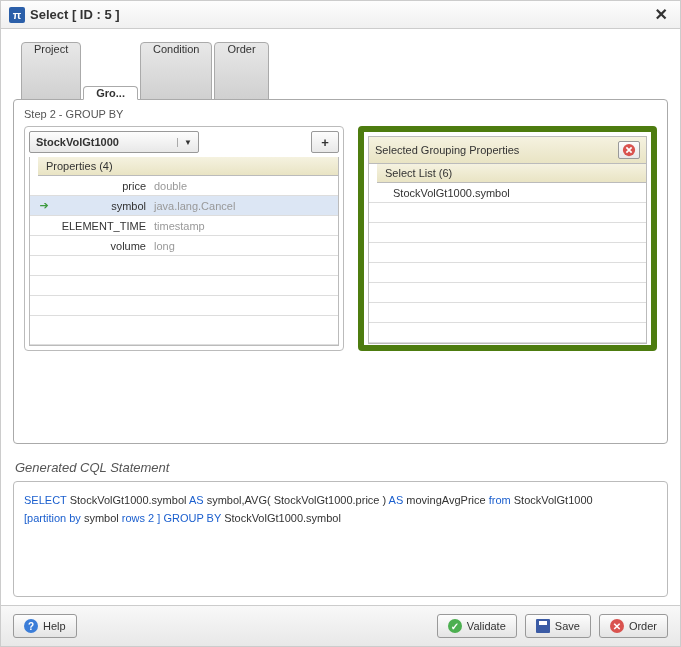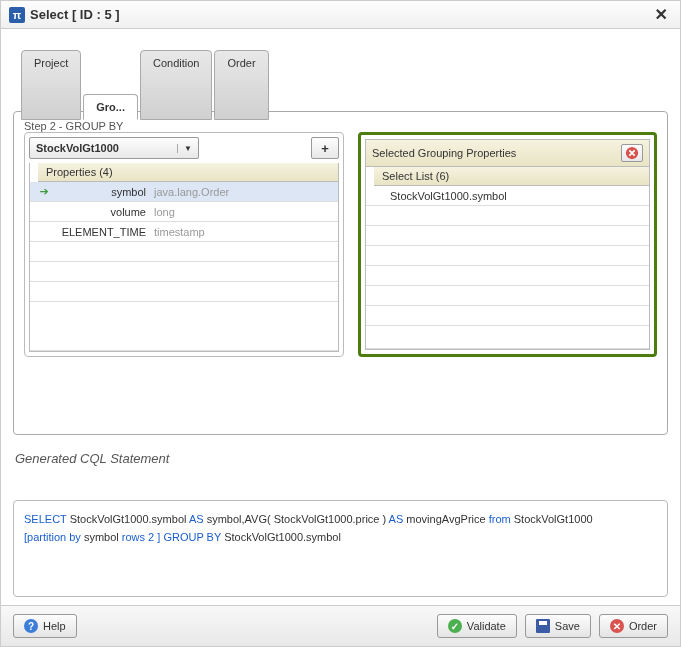--- a/index.html
+++ b/index.html
@@ -9,31 +9,31 @@
   
   .title-bar { display: flex; align-items: center; justify-content: space-between; padding: 4px 8px; background: linear-gradient(#fdfdfd, #f0f0f0); border-bottom: 1px solid #ccc; }
   .title-left { display: flex; align-items: center; gap: 5px; }
   .pi-icon { width: 16px; height: 16px; background: #2b5fa9; color: #fff; font-size: 11px; font-weight: bold; display: flex; align-items: center; justify-content: center; border-radius: 2px; }
   .title-text { font-weight: bold; font-size: 13px; }
   .close-x { font-size: 16px; font-weight: bold; cursor: pointer; padding: 0 4px; color: #333; }
   
   .content-area { flex: 1; padding: 12px 12px 8px 12px; display: flex; flex-direction: column; }
   
   .tabs { display: flex; margin-left: 8px; }
-  .tab { padding: 6px 12px; border: 1px solid #aaa; background: linear-gradient(#e8e8e8, #d0d0d0); border-radius: 4px 4px 0 0; margin-right: 2px; cursor: pointer; font-size: 11px; position: relative; top: 9px; }
+  .tab { padding: 0 12px; border: 1px solid #aaa; background: linear-gradient(#e8e8e8, #d0d0d0); border-radius: 4px 4px 0 0; margin-right: 2px; cursor: pointer; font-size: 11px; position: relative; top: 1px; }
   .tab.active { background: #fff; border-bottom: 1px solid #fff; font-weight: bold; z-index: 2; margin-top: 44px; }
   
   .tab-content { flex: 1; border: 1px solid #aaa; border-radius: 4px; padding: 8px 10px; display: flex; flex-direction: column; background: #fff; }
   
-  .step-label { font-size: 11px; color: #555; }
+  .step-label { font-size: 11px; margin-bottom: 6px; color: #555; }
   
   .panels { display: flex; gap: 14px; height: 225px; }
   
   .panel-left { width: 320px; display: flex; flex-direction: column; border: 1px solid #bbb; border-radius: 4px; padding: 4px; background: #fff; }
-  .panel-right { flex: 1; display: flex; flex-direction: column; border: 3px solid #4d7c0f; border-radius: 4px; padding: 4px; background: #fff; }
+  .panel-right { flex: 1; display: flex; flex-direction: column; border: 6px solid #4d7c0f; border-radius: 4px; padding: 4px; background: #fff; }
   
   .dropdown-row { display: flex; gap: 6px; margin-bottom: 4px; }
   .dropdown { flex: 1; max-width: 170px; border: 1px solid #999; background: linear-gradient(#fdfdfd,#e8e8e8); padding: 4px 6px; display: flex; justify-content: space-between; align-items: center; cursor: pointer; font-weight: bold; font-size: 11px; border-radius: 2px; }
   .dropdown-arrow { font-size: 8px; border-left: 1px solid #aaa; padding-left: 6px; }
   .add-btn { width: 28px; border: 1px solid #999; background: linear-gradient(#fdfdfd,#e8e8e8); display: flex; align-items: center; justify-content: center; font-size: 13px; font-weight: bold; cursor: pointer; border-radius: 2px; margin-left: auto; }
   
   .panel-header { background: linear-gradient(#f5f2e0,#e9e4c4); border: 1px solid #bbb; padding: 4px 6px; font-size: 11px; display: flex; justify-content: space-between; align-items: center; }
   .remove-btn { width: 22px; height: 18px; border: 1px solid #999; background: linear-gradient(#fdfdfd,#e8e8e8); display:flex; align-items:center; justify-content:center; cursor:pointer; border-radius:2px; }
   .remove-btn svg { width: 14px; height: 14px; }
   
@@ -43,21 +43,21 @@
   .grid-row.selected { background: #dce6f4; }
   .grid-row.empty { flex:1; }
   .arrow-cell { width: 20px; display:flex; align-items:center; justify-content:center; }
   .arrow-icon { color: #3d9b3d; font-size: 11px; }
   .prop-name { width: 100px; color: #333; text-align: right; padding-right: 8px; }
   .prop-type { color: #999; }
   
   .selected-grid .grid-row { padding-left: 24px; }
   
   .gen-label { font-size: 13px; margin: 16px 0 6px 2px; color: #555; font-style: italic; }
-  .cql-box { border: 1px solid #bbb; border-radius: 4px; padding: 10px; font-size: 11px; line-height: 1.6; height: 97px; overflow: auto; margin-top: 28px; }
+  .cql-box { border: 1px solid #bbb; border-radius: 4px; padding: 10px; font-size: 11px; line-height: 1.6; height: 116px; overflow: auto; }
   .kw { color: #1b5fce; }
   .lit { color: #333; }
   
   .footer { display: flex; justify-content: space-between; align-items: center; padding: 8px 12px; background: linear-gradient(#f8f8f8,#e8e8e8); border-top: 1px solid #ccc; }
   .footer-right { display: flex; gap: 8px; }
   .btn { border: 1px solid #999; background: linear-gradient(#fdfdfd,#e4e4e4); padding: 4px 10px; border-radius: 3px; cursor: pointer; display: flex; align-items: center; gap: 5px; font-size: 11px; }
   .icon-circle { width:14px; height:14px; border-radius:50%; display:flex; align-items:center; justify-content:center; color:#fff; font-size:10px; font-weight:bold; }
   .ic-help { background:#3b7dd8; }
   .ic-ok { background:#4caf50; }
   .ic-cancel { background:#d9534f; }
@@ -94,36 +94,41 @@
         <div class="panel-left">
           <div class="dropdown-row">
             <div class="dropdown">
               <span>StockVolGt1000</span>
               <span class="dropdown-arrow">▼</span>
             </div>
             <div class="add-btn">+</div>
           </div>
           <div class="grid">
             <div class="grid-header">Properties (4)</div>
+            <div class="grid-row">
+              <span class="arrow-cell"></span>
+              <span class="prop-name">price</span>
+              <span class="prop-type">double</span>
+            </div>
             <div class="grid-row selected">
               <span class="arrow-cell">
                   <span class="arrow-icon">➔</span>
                 </span>
               <span class="prop-name">symbol</span>
-              <span class="prop-type">java.lang.Order</span>
+              <span class="prop-type">java.lang.Cancel</span>
+            </div>
+            <div class="grid-row">
+              <span class="arrow-cell"></span>
+              <span class="prop-name">ELEMENT_TIME</span>
+              <span class="prop-type">timestamp</span>
             </div>
             <div class="grid-row">
               <span class="arrow-cell"></span>
               <span class="prop-name">volume</span>
               <span class="prop-type">long</span>
-            </div>
-            <div class="grid-row">
-              <span class="arrow-cell"></span>
-              <span class="prop-name">ELEMENT_TIME</span>
-              <span class="prop-type">timestamp</span>
             </div>
             <div class="grid-row"></div>
             <div class="grid-row"></div>
             <div class="grid-row"></div>
             <div class="grid-row empty"></div>
           </div>
         </div>
 
         <div class="panel-right">
           <div class="panel-header">

